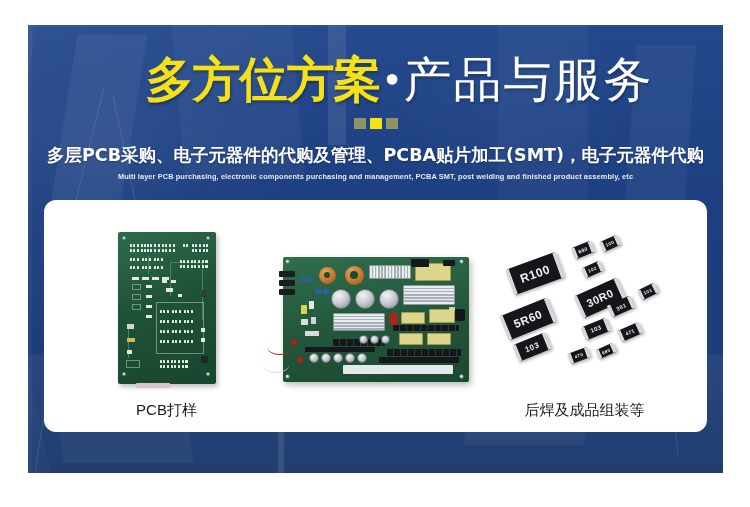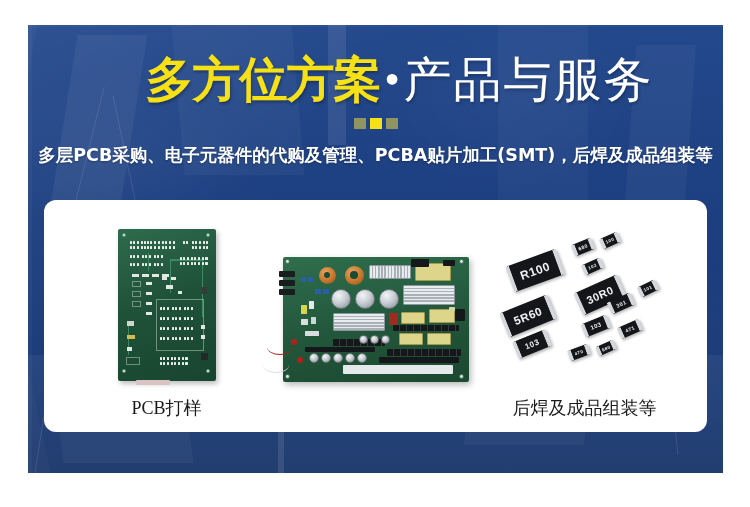--- a/index.html
+++ b/index.html
@@ -165,25 +165,25 @@
   .product .art {
     flex: 1;
     width: 100%;
     position: relative;
     display: flex;
     align-items: center;
     justify-content: center;
   }
   .product .caption {
     color: #1a1a1a;
-    font-size: 18px;
+    font-size: 15px;
     font-weight: normal;
     white-space: nowrap;
     padding-bottom: 4px;
-    font-family: Liberation Serif, serif;
+    font-family: Liberation Sans, sans-serif;
   }
 
   
   .pcb-board {
     position: relative;
     width: 98px;
     height: 152px;
     background: linear-gradient(160deg, #2e6b4d 0%, #205239 45%, #18452f 100%);
     border-radius: 2px;
     box-shadow: 2px 3px 5px rgba(0,0,0,0.25);
@@ -348,21 +348,22 @@
   <div class="headline">
     <span class="accent">多方位方案</span><span class="dot">•</span><span class="plain">产品与服务</span>
   </div>
 
   <div class="squares">
     <span class="sq" style="background:#8f9460"></span>
     <span class="sq" style="background:#f6e016"></span>
     <span class="sq" style="background:#8f9460"></span>
   </div>
 
-  <div class="subtitle-cn">多层PCB采购、电子元器件的代购及管理、PCBA贴片加工(SMT)，后焊及成品组装等</div>
+  <div class="subtitle-cn">多层PCB采购、电子元器件的代购及管理、PCBA贴片加工(SMT)，电子元器件代购</div>
+  <div class="subtitle-en">Multi layer PCB purchasing, electronic components purchasing and management, PCBA SMT, post welding and finished product assembly, etc</div>
 
   <div class="card">
     <div class="products">
 
       <div class="product">
         <div class="art">
           <div class="pcb-board">
             <span class="hole" style="left:4px;  top:4px;"></span>
             <span class="hole" style="left:88px; top:4px;"></span>
             <span class="hole" style="left:4px;  top:140px;"></span>

